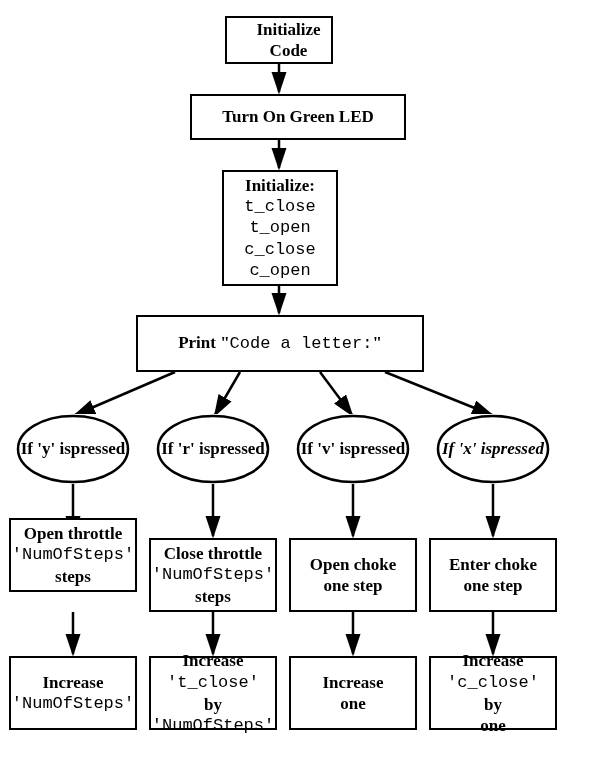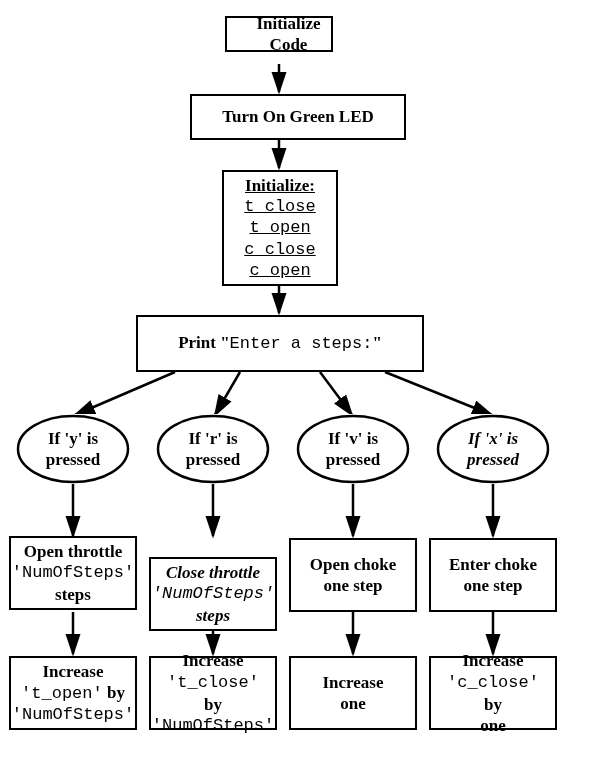--- a/index.html
+++ b/index.html
@@ -22,21 +22,21 @@
       font-size: 17px;
       font-weight: bold;
       line-height: 1.25;
       padding: 4px 6px;
     }
     .ellipse {
       position: absolute;
       border: none;
       background: #fff;
       display: flex;
-      flex-direction: column;
+      flex-direction: row;
       align-items: center;
       justify-content: center;
       text-align: center;
       font-size: 17px;
       font-weight: bold;
       line-height: 1.25;
     }
     .mono { font-family: "Courier New", monospace; font-weight: normal; }
     .svg-layer {
       position: absolute;
@@ -76,40 +76,40 @@
   <line x1="213" y1="483" x2="213" y2="536" stroke="#000" stroke-width="2.5" marker-end="url(#arrow)"></line>
   <line x1="353" y1="483" x2="353" y2="536" stroke="#000" stroke-width="2.5" marker-end="url(#arrow)"></line>
   <line x1="493" y1="483" x2="493" y2="536" stroke="#000" stroke-width="2.5" marker-end="url(#arrow)"></line>
 
   <line x1="73" y1="612" x2="73" y2="654" stroke="#000" stroke-width="2.5" marker-end="url(#arrow)"></line>
   <line x1="213" y1="612" x2="213" y2="654" stroke="#000" stroke-width="2.5" marker-end="url(#arrow)"></line>
   <line x1="353" y1="612" x2="353" y2="654" stroke="#000" stroke-width="2.5" marker-end="url(#arrow)"></line>
   <line x1="493" y1="612" x2="493" y2="654" stroke="#000" stroke-width="2.5" marker-end="url(#arrow)"></line>
 </svg>
 
-<div class="box" style="left:225px; top:16px; width:108px; height:36px;padding-left:25px;">
+<div class="box" style="left:225px; top:16px; width:108px; height:48px;padding-left:25px;">
   <span class="label">Initialize</span>
   <span class="label">Code</span>
 </div>
 
 <div class="box" style="left:190px; top:94px; width:216px; height:46px;">
   <span class="label">Turn On Green LED</span>
 </div>
 
-<div class="box" style="left:222px; top:170px; width:116px; height:116px;text-decoration:underline;">
+<div class="box" style="left:222px; top:170px; width:116px; height:116px;">
   <span class="label">Initialize:</span>
   <span class="label mono">t_close</span>
   <span class="label mono">t_open</span>
   <span class="label mono">c_close</span>
   <span class="label mono">c_open</span>
 </div>
 
 <div class="box" style="left:136px; top:315px; width:288px; height:57px;">
   <span class="label">
-    <span>Print "</span><span class="mono">Enter a steps:</span><span>"</span>
+    <span>Print "</span><span class="mono">Code a letter:</span><span>"</span>
   </span>
 </div>
 
 <div class="ellipse" style="left:16px; top:414px; width:114px; height:70px;">
   <svg class="border" viewBox="0 0 114 70">
       <ellipse cx="57" cy="35" rx="55" ry="33" fill="#fff" stroke="#000" stroke-width="2.5"></ellipse>
     </svg>
   <span class="label" style="position:relative">If 'y' is</span>
   <span class="label" style="position:relative">pressed</span>
 </div>
@@ -131,45 +131,44 @@
 </div>
 
 <div class="ellipse" style="left:436px; top:414px; width:114px; height:70px;font-style:italic;">
   <svg class="border" viewBox="0 0 114 70">
       <ellipse cx="57" cy="35" rx="55" ry="33" fill="#fff" stroke="#000" stroke-width="2.5"></ellipse>
     </svg>
   <span class="label" style="position:relative">If 'x' is</span>
   <span class="label" style="position:relative">pressed</span>
 </div>
 
-<div class="box" style="left:9px; top:536px; width:128px; height:74px;">
+<div class="box" style="left:9px; top:518px; width:128px; height:74px;">
   <span class="label">Open throttle</span>
   <span class="label mono">'NumOfSteps'</span>
   <span class="label">steps</span>
 </div>
 
-<div class="box" style="left:149px; top:557px; width:128px; height:74px;font-style:italic;">
+<div class="box" style="left:149px; top:538px; width:128px; height:74px;">
   <span class="label">Close throttle</span>
   <span class="label mono">'NumOfSteps'</span>
   <span class="label">steps</span>
 </div>
 
 <div class="box" style="left:289px; top:538px; width:128px; height:74px;">
   <span class="label">Open choke</span>
   <span class="label">one step</span>
 </div>
 
 <div class="box" style="left:429px; top:538px; width:128px; height:74px;">
   <span class="label">Enter choke</span>
   <span class="label">one step</span>
 </div>
 
 <div class="box" style="left:9px; top:656px; width:128px; height:74px;">
   <span class="label">Increase</span>
-  <span class="label"><span class="mono">'t_open'</span><span> by</span></span>
   <span class="label mono">'NumOfSteps'</span>
 </div>
 
 <div class="box" style="left:149px; top:656px; width:128px; height:74px;">
   <span class="label">Increase</span>
   <span class="label"><span class="mono">'t_close'</span><span> by</span></span>
   <span class="label mono">'NumOfSteps'</span>
 </div>
 
 <div class="box" style="left:289px; top:656px; width:128px; height:74px;">

